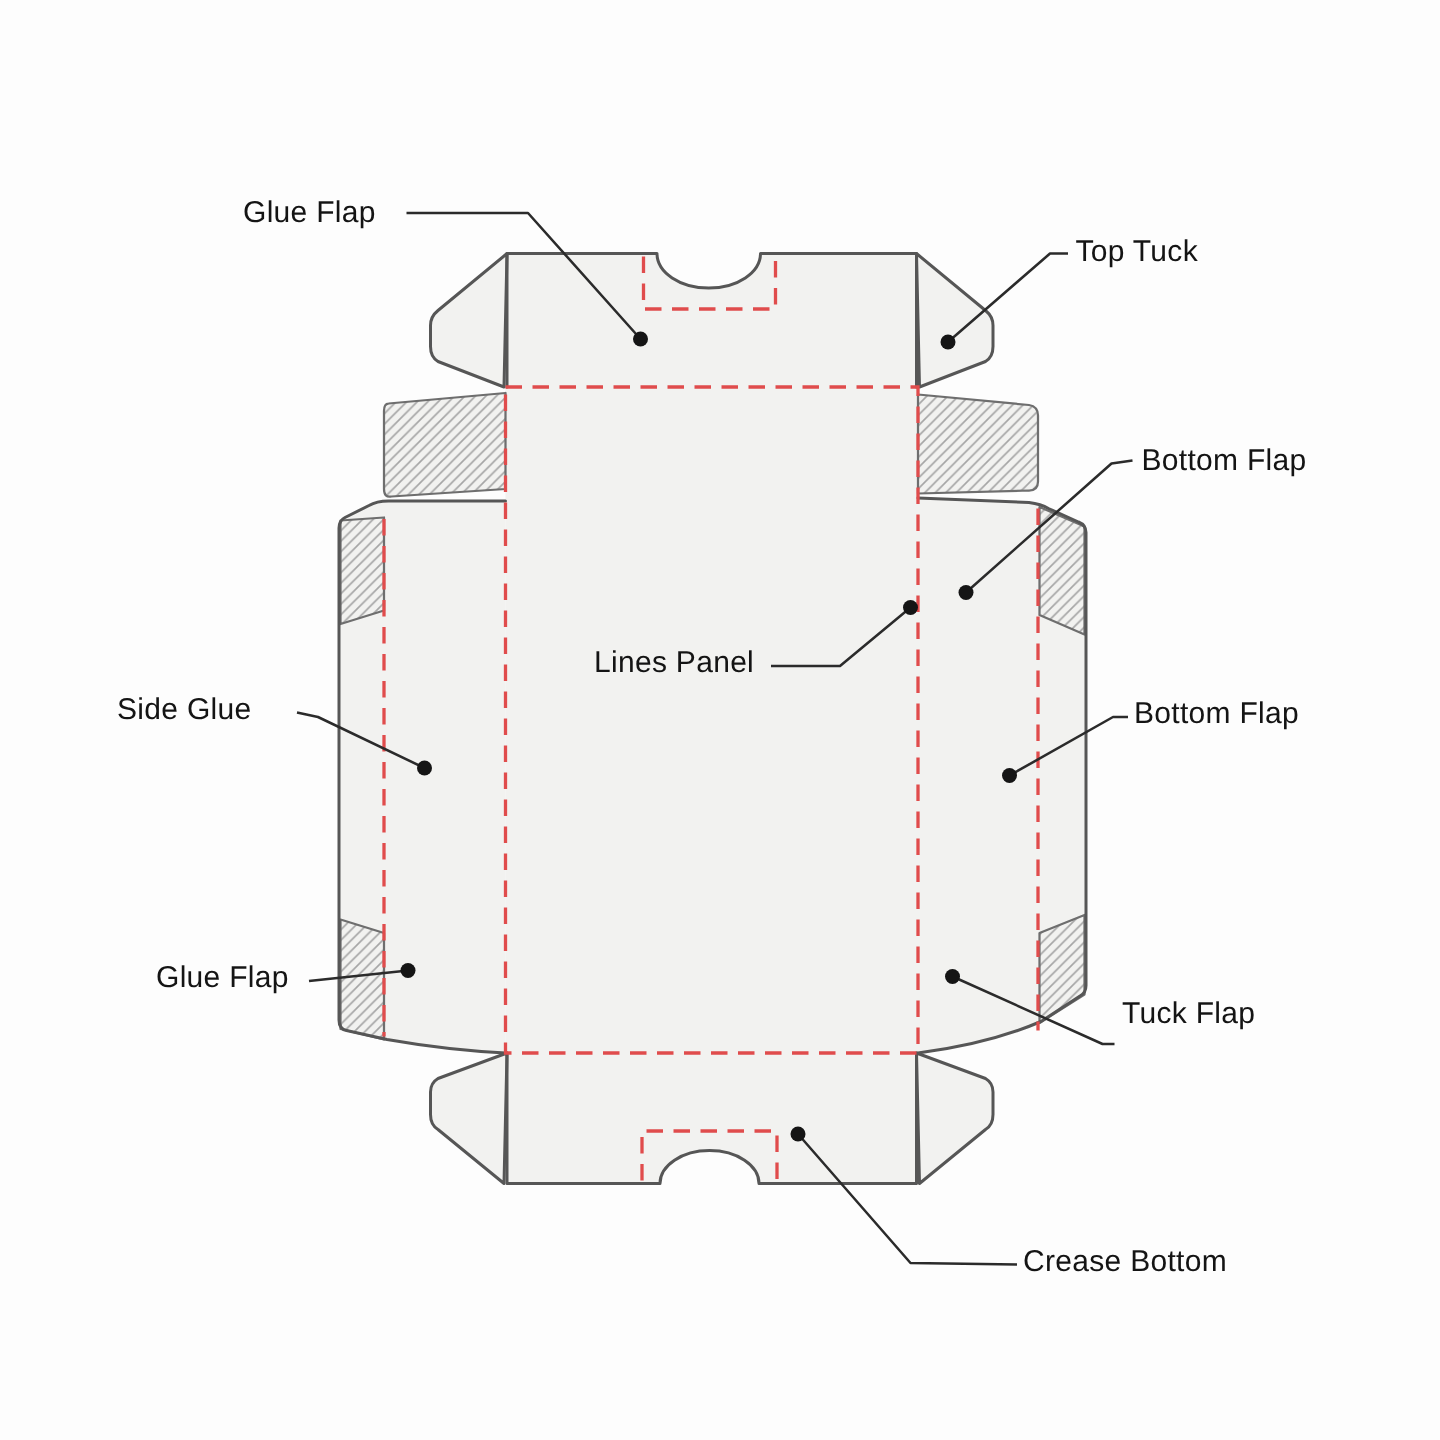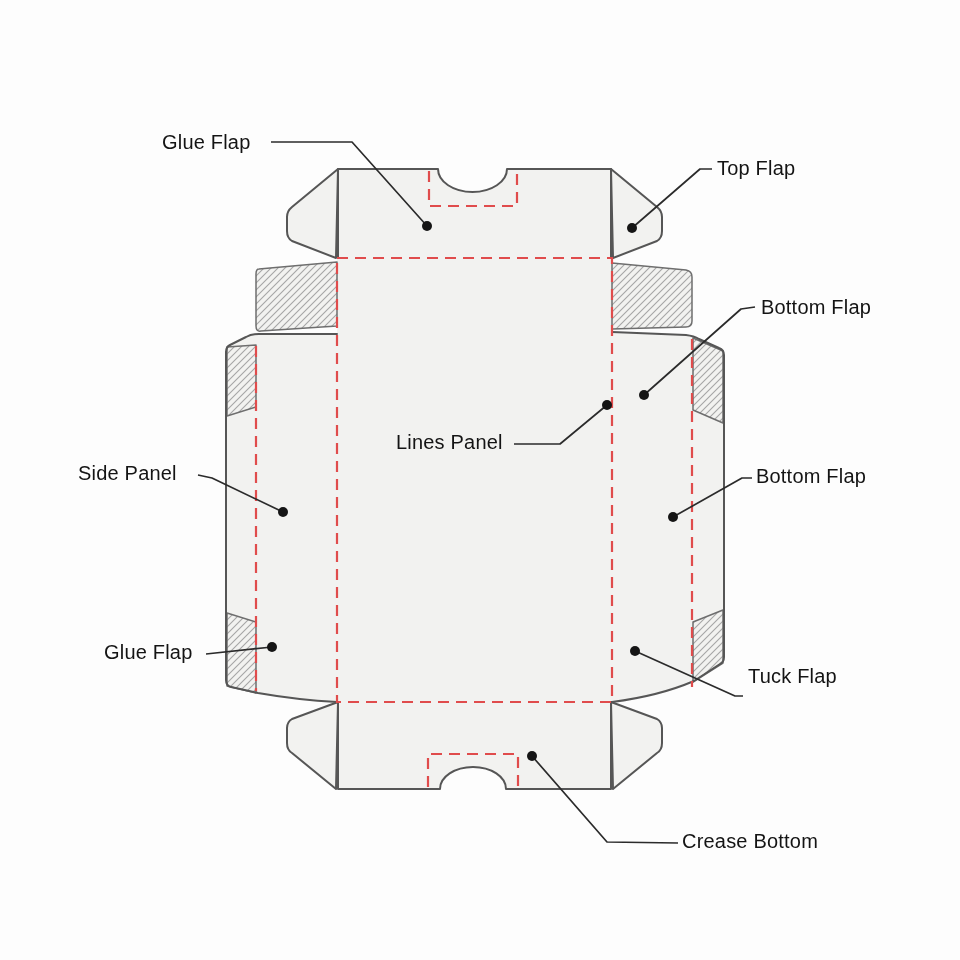--- a/index.html
+++ b/index.html
@@ -90,21 +90,21 @@
     <circle class="dot" cx="272" cy="647" r="5"></circle>
 
     <path class="leader" d="M743,696 L735,696 L635,651"></path>
     <circle class="dot" cx="635" cy="651" r="5"></circle>
 
     <path class="leader" d="M678,843 L607,842 L532,756"></path>
     <circle class="dot" cx="532" cy="756" r="5"></circle>
   </svg>
 
   <div class="label" style="left:162px;top:130px">Glue Flap</div>
-  <div class="label" style="left:717px;top:156px">Top Flap</div>
+  <div class="label" style="left:717px;top:156px">Top Tuck</div>
   <div class="label" style="left:761px;top:295px">Bottom Flap</div>
   <div class="label" style="left:396px;top:430px">Lines Panel</div>
   <div class="label" style="left:756px;top:464px">Bottom Flap</div>
-  <div class="label" style="left:78px;top:461px">Side Panel</div>
+  <div class="label" style="left:78px;top:461px">Side Glue</div>
   <div class="label" style="left:104px;top:640px">Glue Flap</div>
   <div class="label" style="left:748px;top:664px">Tuck Flap</div>
   <div class="label" style="left:682px;top:829px">Crease Bottom</div>
 </div>
 
 </body></html>

